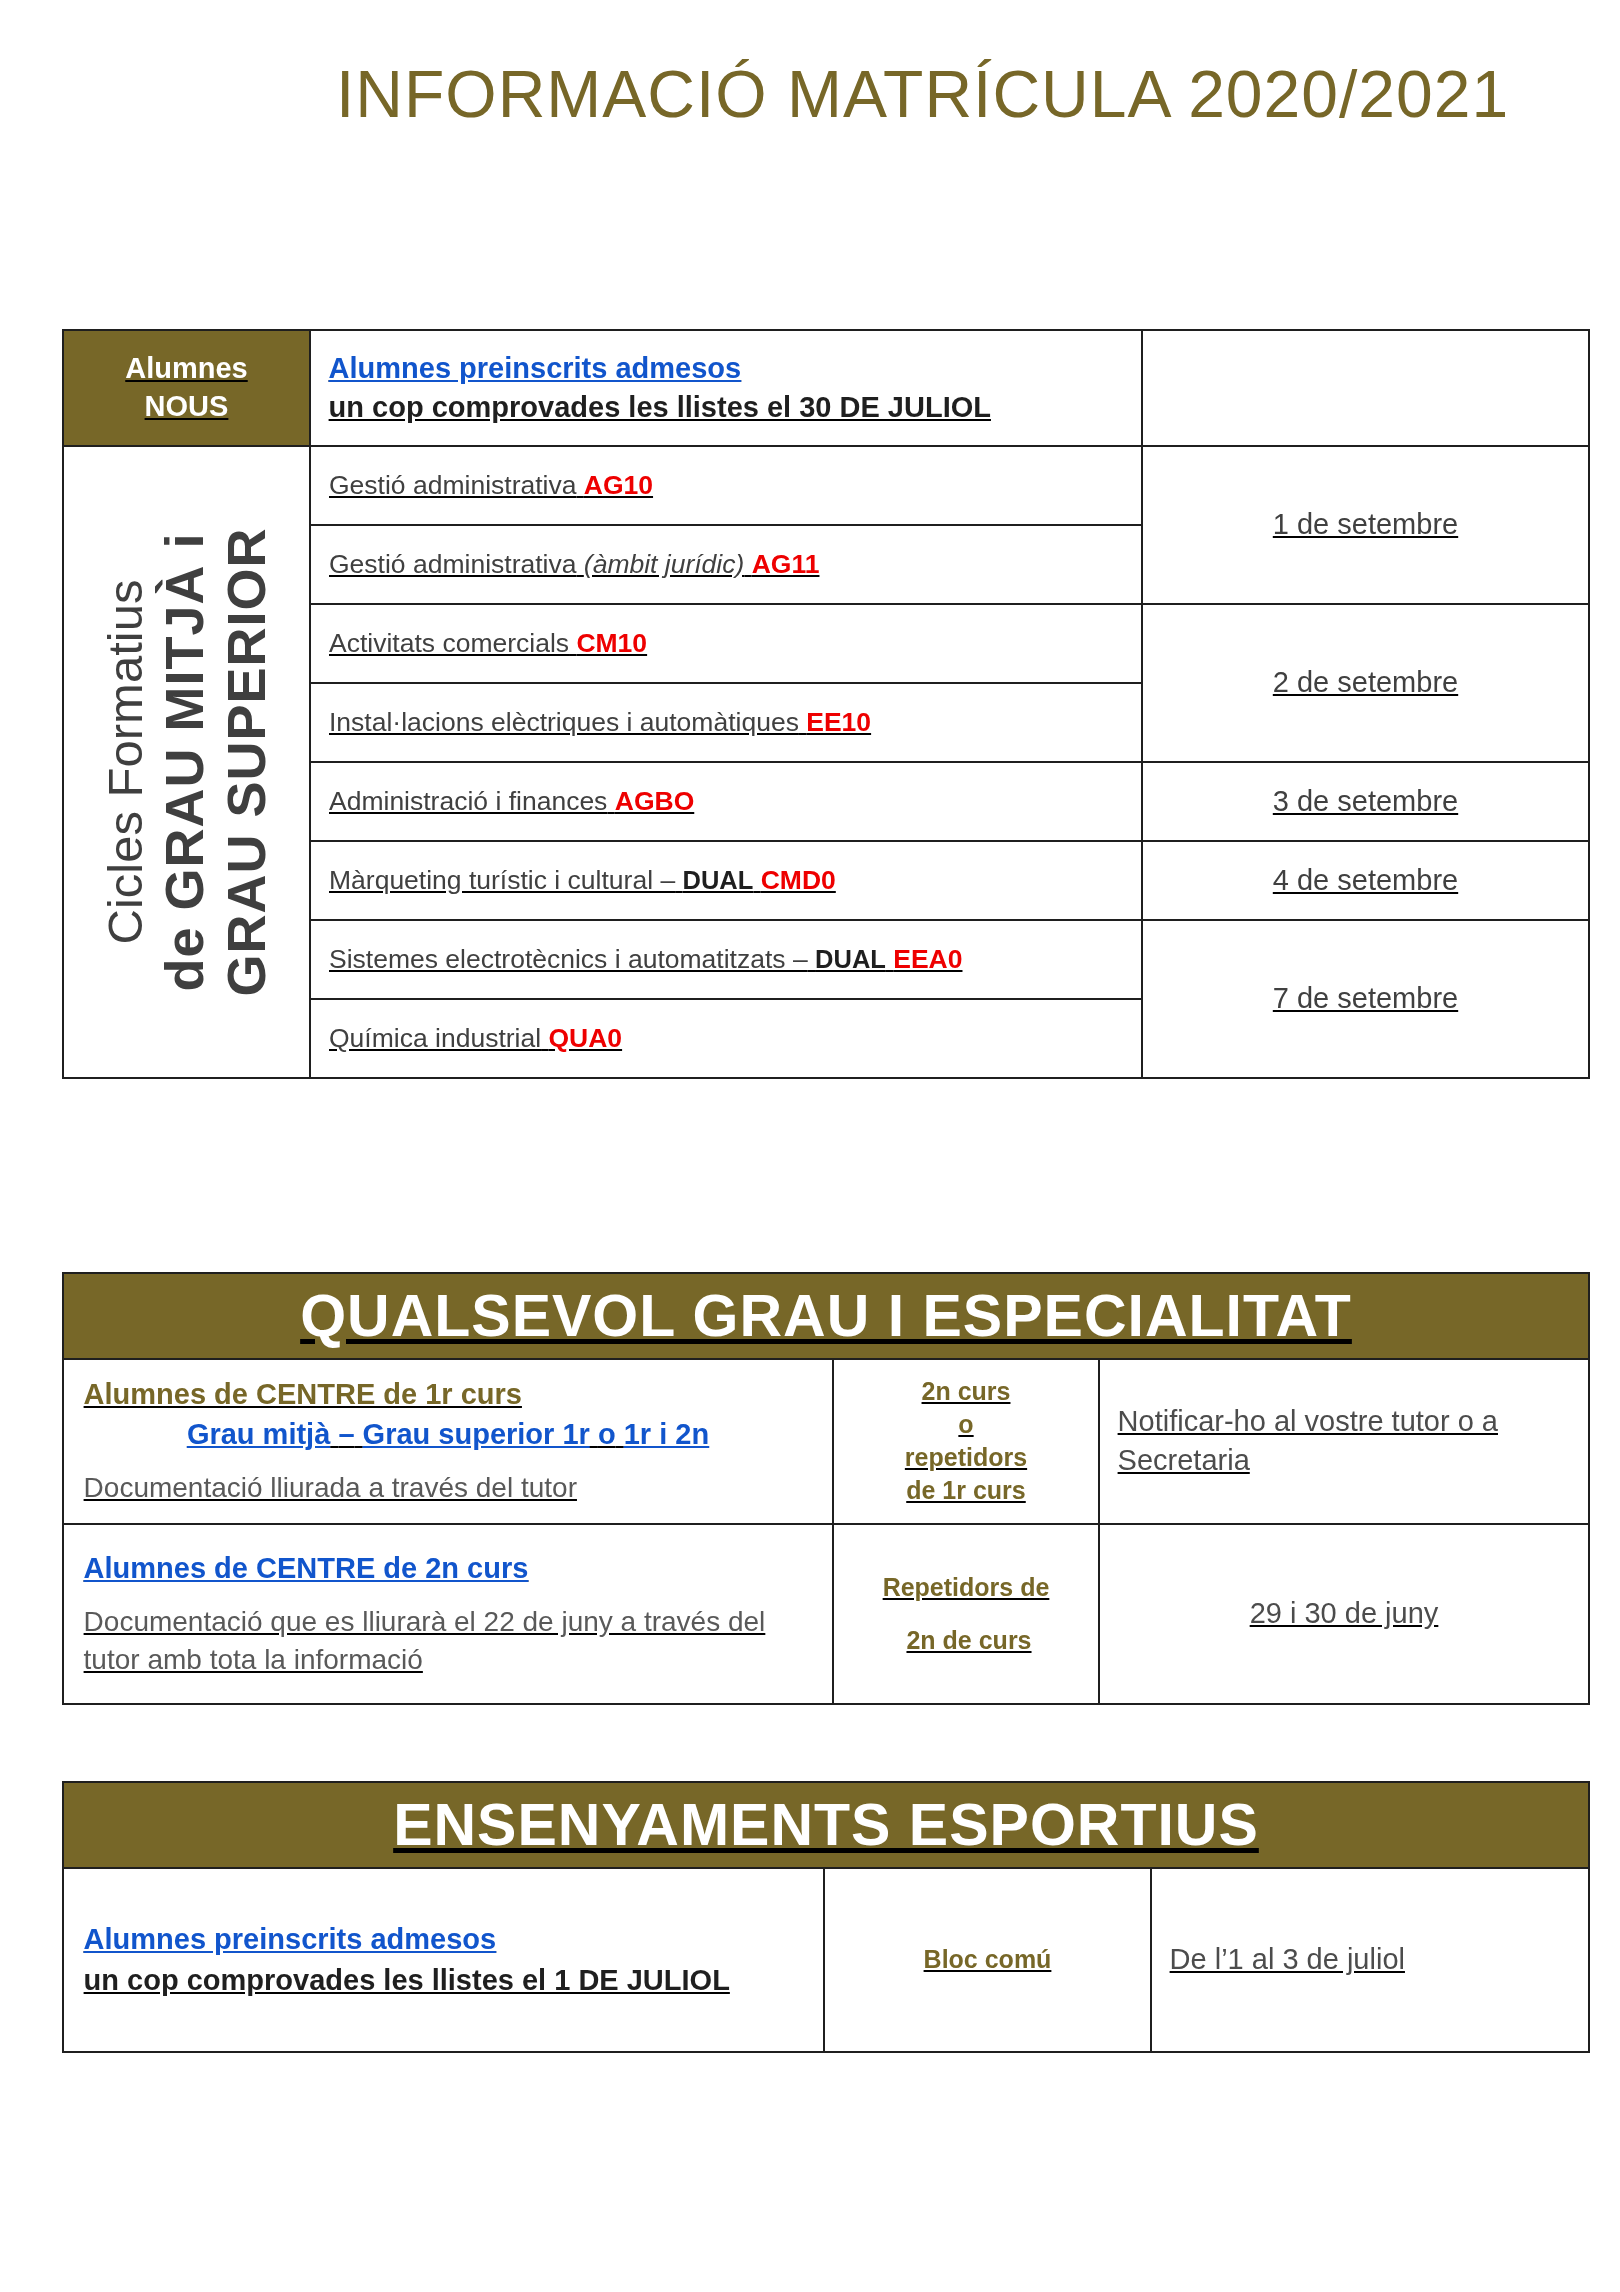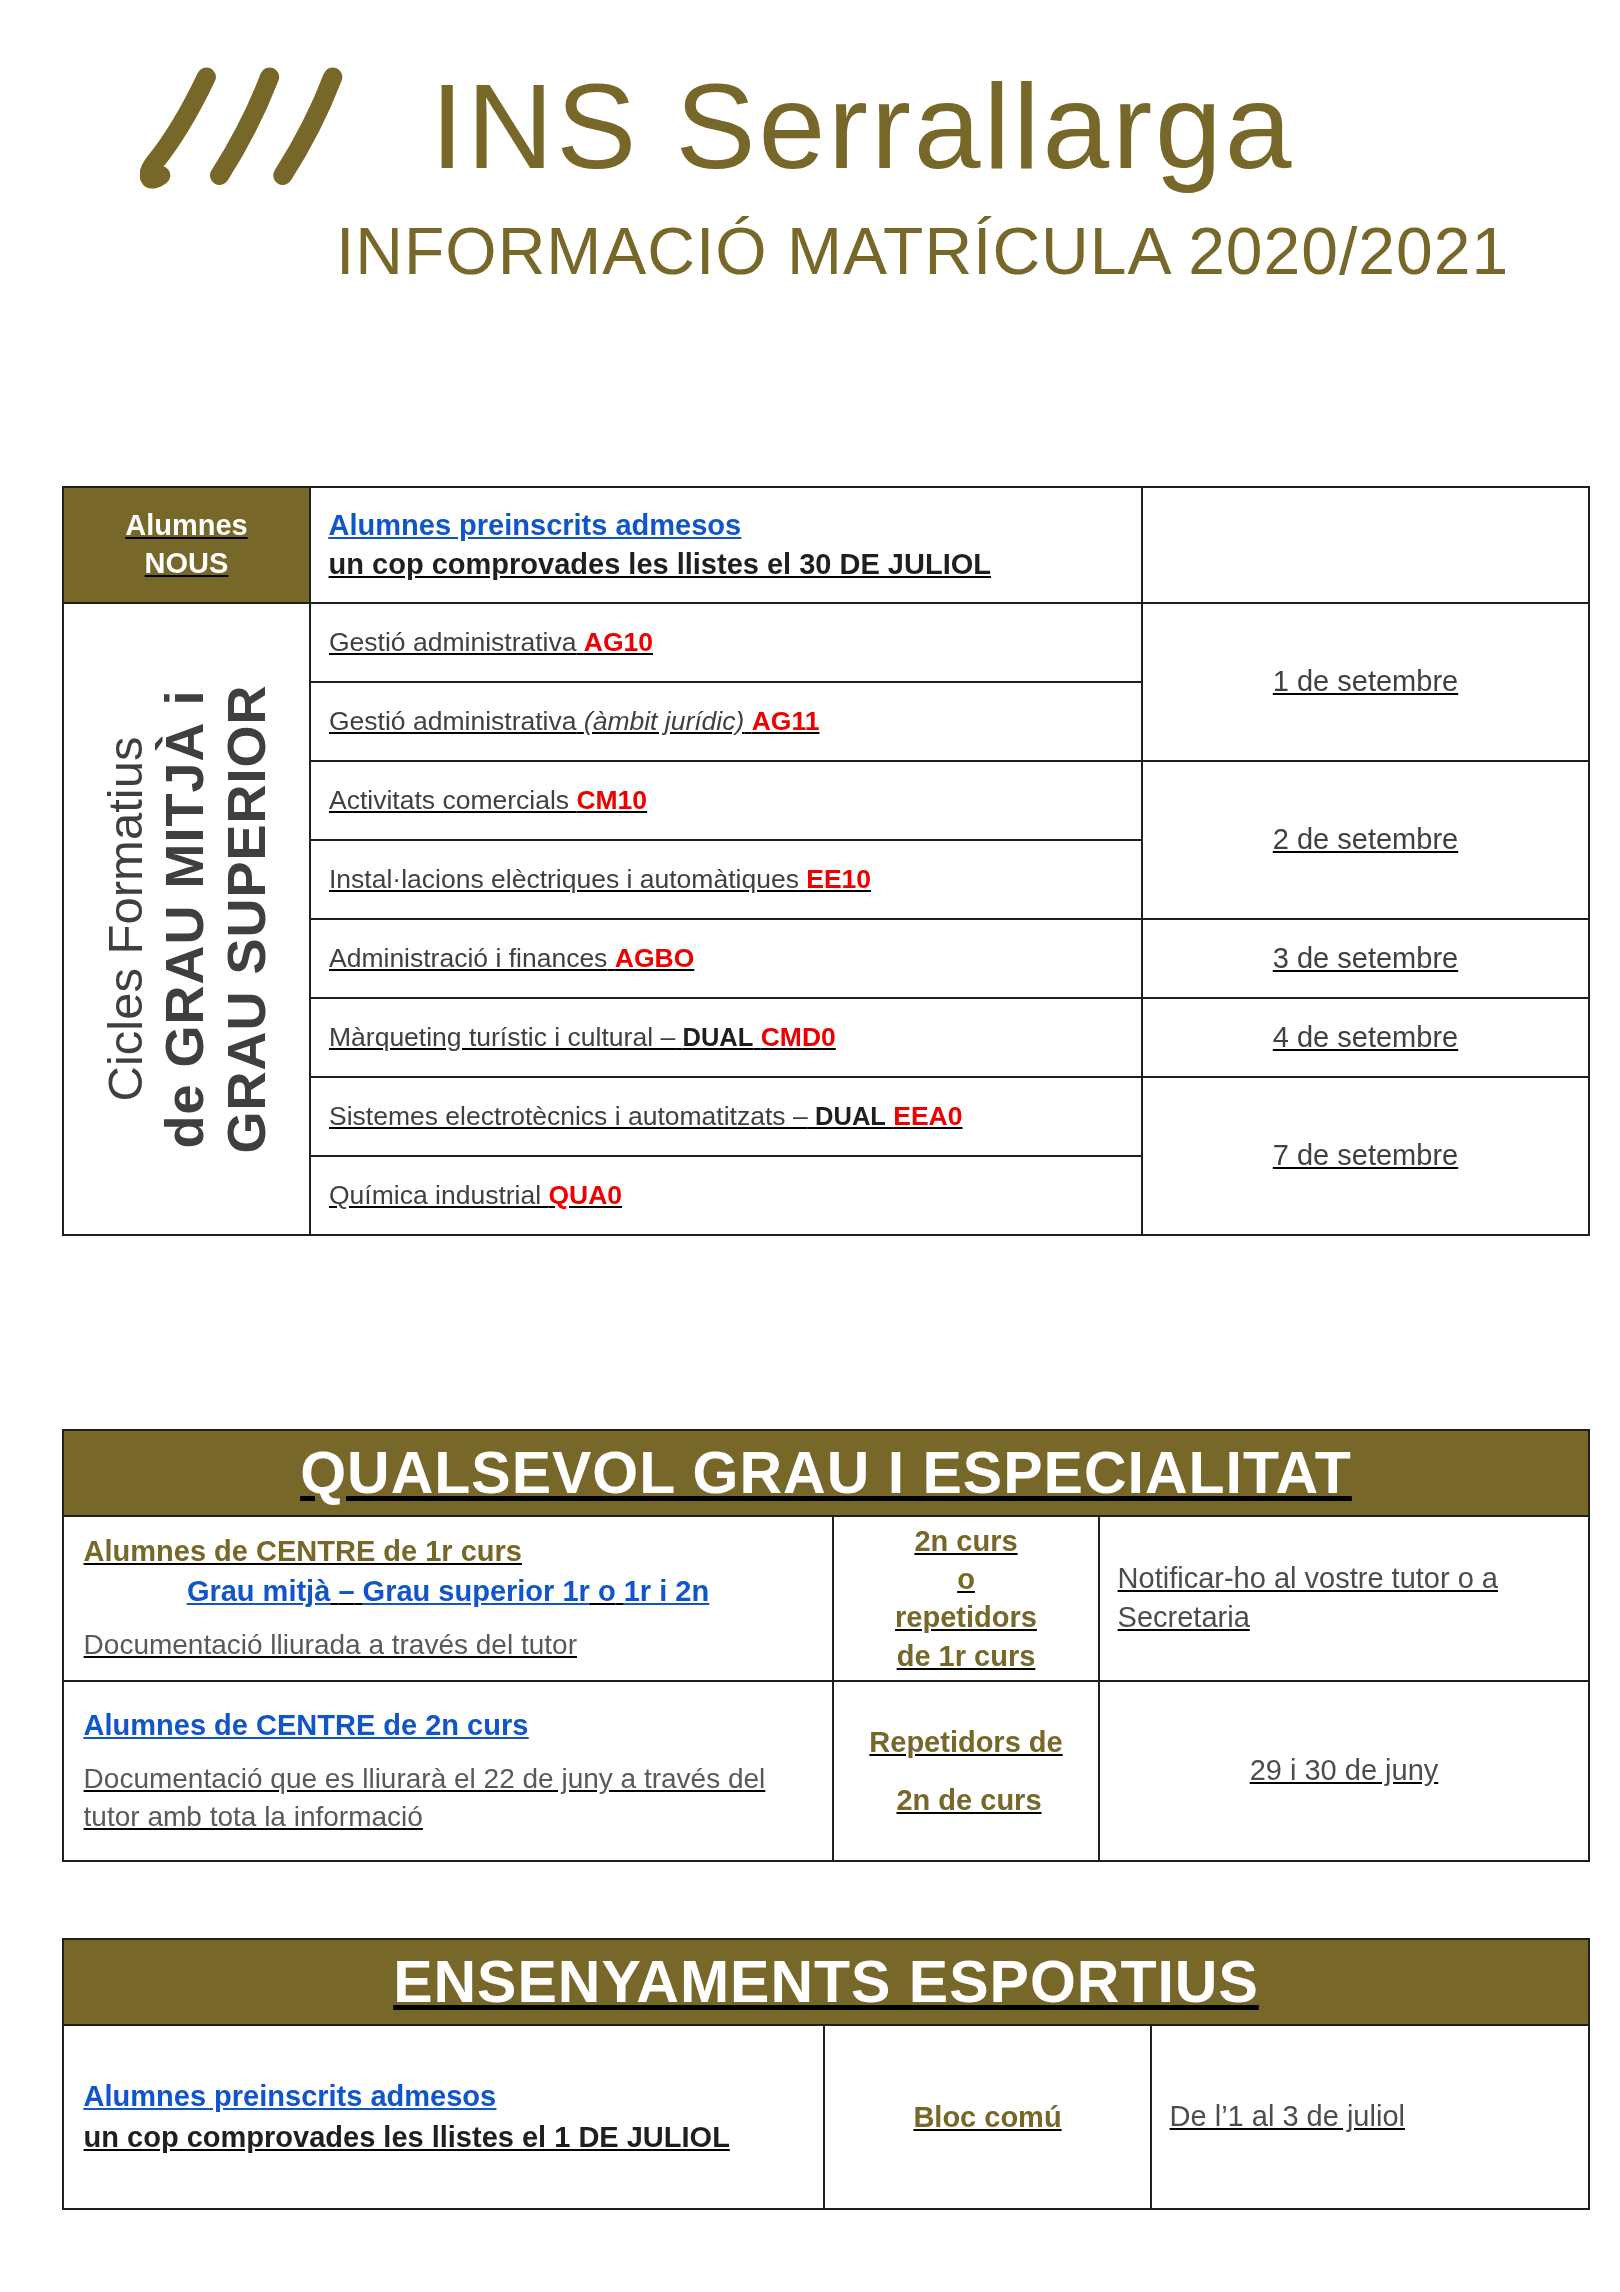--- a/index.html
+++ b/index.html
@@ -41,45 +41,35 @@
   .date{text-align:center;font-size:29px;color:#404040;}
   
   .t2{width:1526px;margin:193px 0 0 62px;}
   .t2 .r1{height:154px;}
   .t2 .r2{height:180px;}
   .c1{padding:15.7px 19.6px;font-size:29px;line-height:1.35;}
   .c1 .ttl{display:block;font-size:29px;}
   .linkline{display:block;font-size:29px;text-align:center;}
   .c1 .gnote{display:block;font-size:28px;margin-top:15.7px;}
   .note-narrow{max-width:686px;}
-  .mid{text-align:center;color:var(--brand,#776728);font-weight:700;font-size:29px;line-height:1.32;border-radius:19px;}
+  .mid{text-align:center;color:var(--brand,#776728);font-weight:700;font-size:25px;line-height:1.32;border-radius:19px;}
   .mt2{margin-top:19.6px;padding-left:6px;}
   .rightcell{color:#4c4c4c;font-size:29px;padding:0 17.6px;line-height:1.35;}
   .rcenter{text-align:center;}
   
   .t3{width:1526px;margin:76px 0 0 62px;}
   .t3 .r1{height:184px;}
   .t3 .c1 .admitnote{font-size:29px;max-width:647px;margin-top:2px;}
 </style>
 </head>
 <body>
 
 <div class="page">
 
   <div class="hdr">
-    <div class="brand-row">
-      <svg class="logo" viewBox="0 0 180 100" width="265" height="147" aria-hidden="true">
-        <g fill="none" stroke="currentColor" stroke-width="13" stroke-linecap="round">
-          <path d="M14 84 C6 90 3 84 10 75 C23 59 35 38 45 17"></path>
-          <path d="M54 84 C68 62 80 38 88 17"></path>
-          <path d="M97 84 C111 62 123 38 131 17"></path>
-        </g>
-      </svg>
-      <div class="brand-text">INS Serrallarga</div>
-    </div>
     <div class="doc-title">INFORMACIÓ MATRÍCULA 2020/2021</div>
   </div>
 
   <table class="t1">
     <colgroup>
         <col style="width:247px">
         <col style="width:832px">
         <col style="width:447px">
       </colgroup>
     <tbody>

